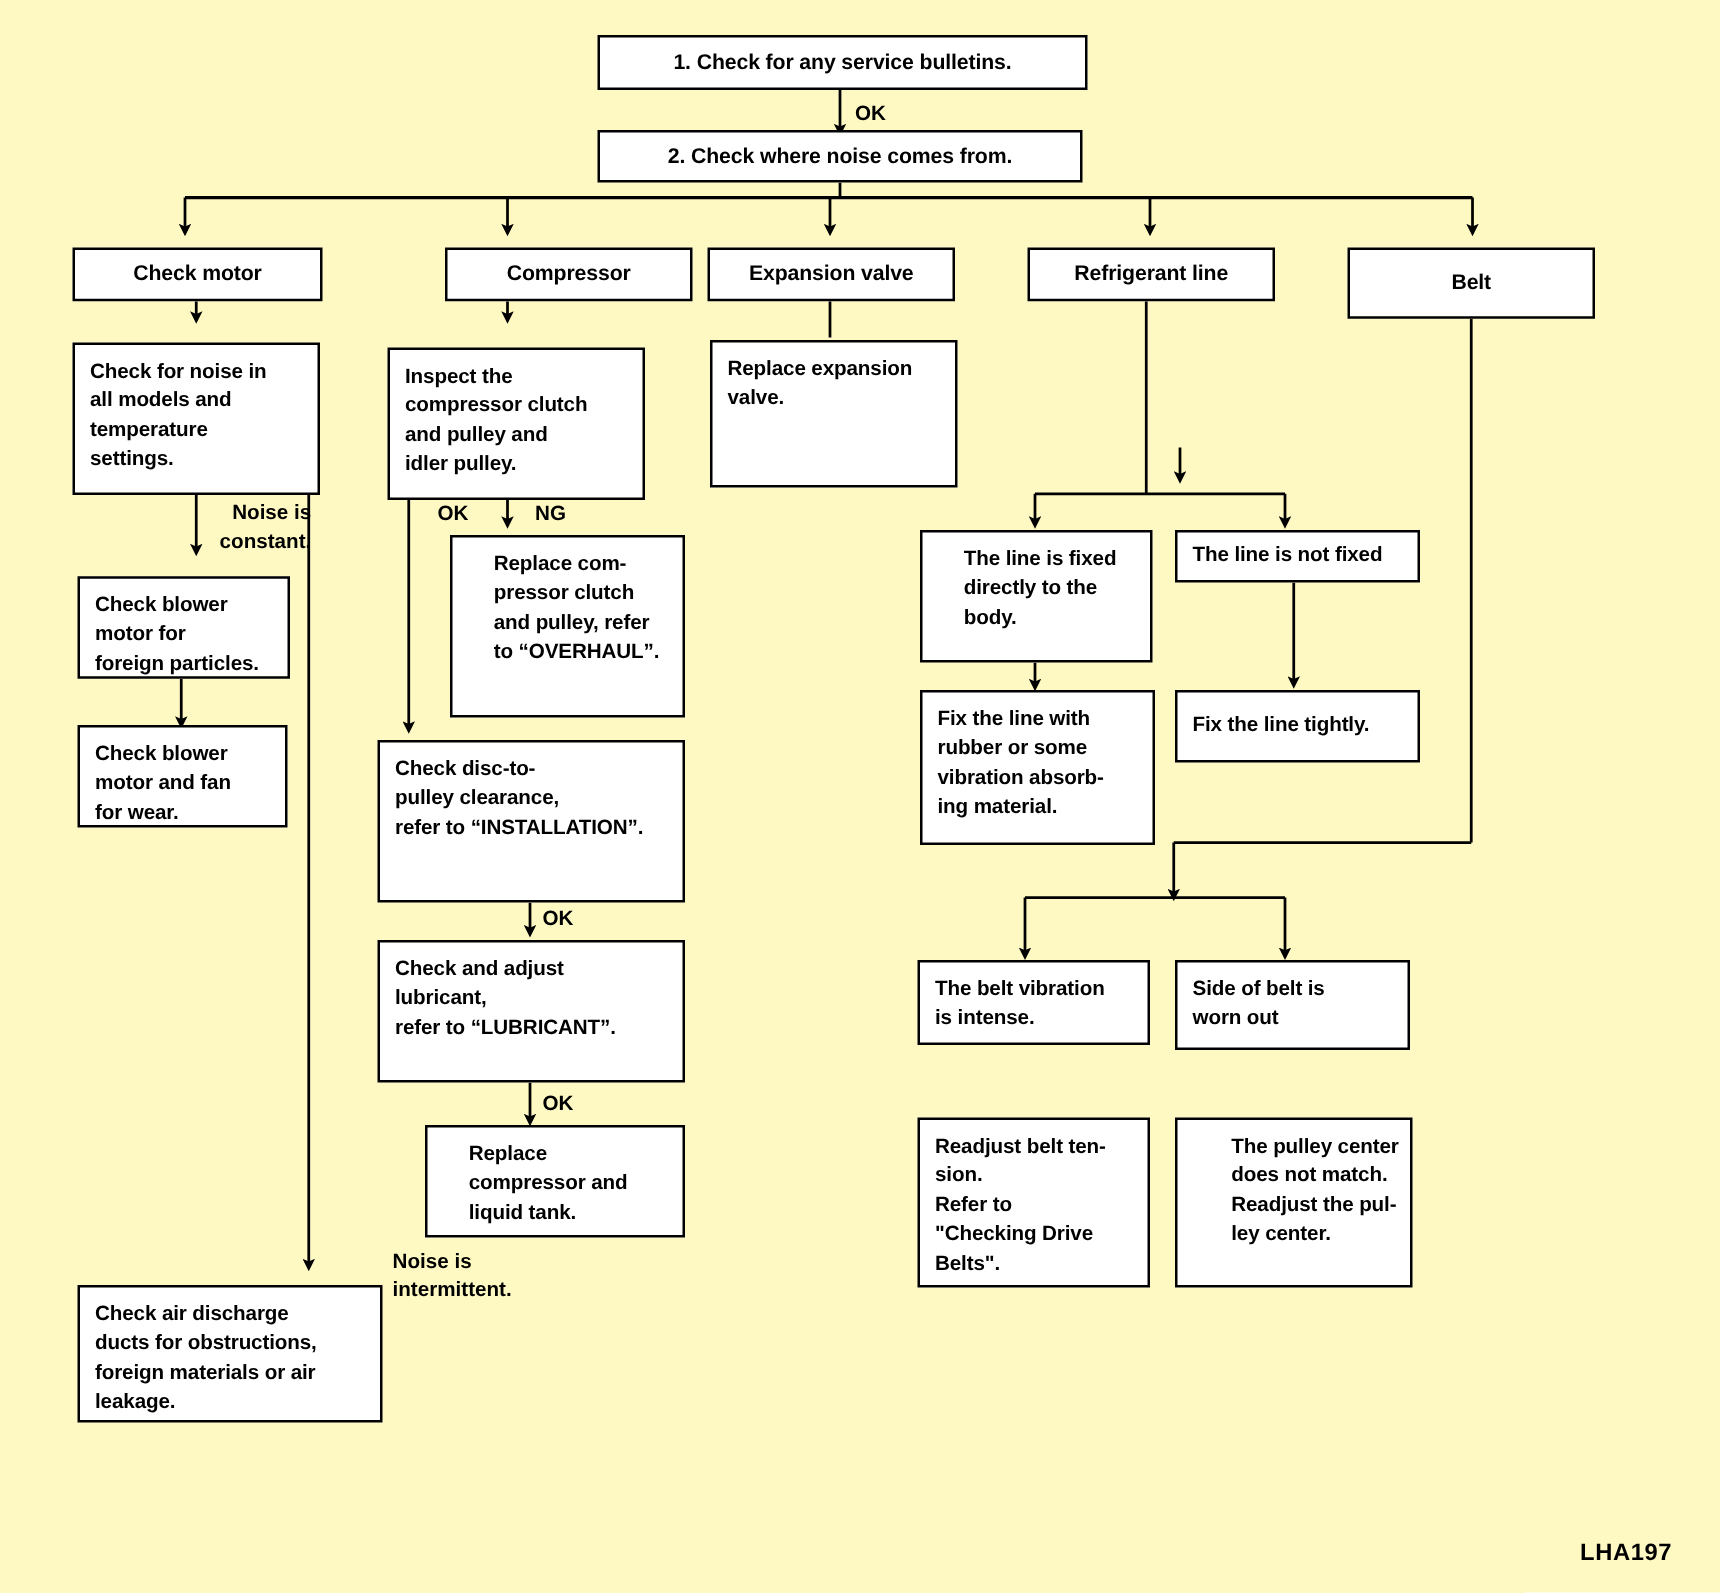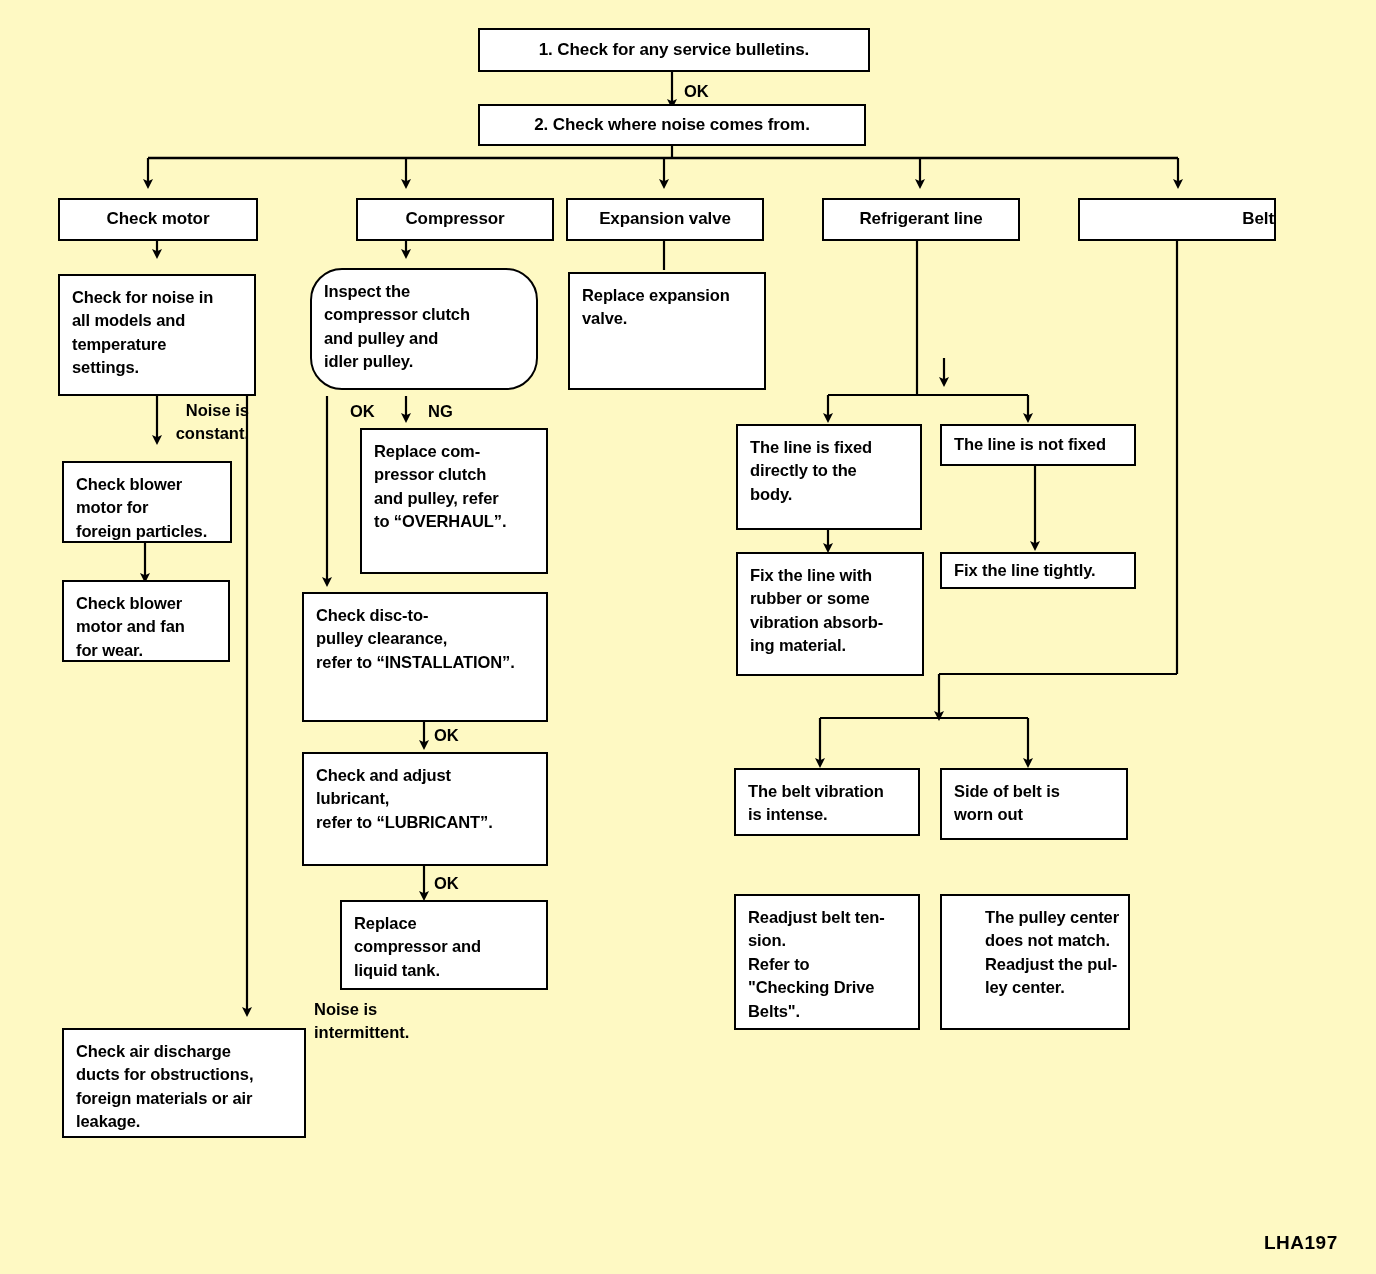--- a/index.html
+++ b/index.html
@@ -47,21 +47,21 @@
   .node.cat{
     display:flex;
     align-items:center;
     justify-content:center;
     font-size:17px;
   }
   .node.body{
     padding:10px 0 0 12px;
   }
   .node.body.indent{
-    padding-left:12px;
+    padding-left:33px;
   }
   .node.body.center{
     display:flex;
     align-items:center;
     padding-top:0;
   }
   .lbl{
     position:absolute;
     font-weight:bold;
     font-size:16.5px;
@@ -148,21 +148,21 @@
   </div>
   <div class="node cat" style="left:308px; top:198px; width:198px; height:43px;margin-left:48px;">
     <span class="txt">Compressor</span>
   </div>
   <div class="node cat" style="left:566px; top:198px; width:198px; height:43px;">
     <span class="txt">Expansion valve</span>
   </div>
   <div class="node cat" style="left:822px; top:198px; width:198px; height:43px;">
     <span class="txt">Refrigerant line</span>
   </div>
-  <div class="node cat" style="left:1078px; top:198px; width:198px; height:43px;justify-content:flex-end;">
+  <div class="node cat" style="left:1078px; top:198px; width:198px; height:57px;">
     <span class="txt">Belt</span>
   </div>
 
   <div class="node body" style="left:58px; top:274px; width:198px; height:122px;">
     <span class="txt">Check for noise in
 all models and
 temperature
 settings.</span>
   </div>
   <div class="node body" style="left:62px; top:461px; width:170px; height:82px;">
@@ -175,21 +175,21 @@
 motor and fan
 for wear.</span>
   </div>
   <div class="node body" style="left:62px; top:1028px; width:244px; height:110px;">
     <span class="txt">Check air discharge
 ducts for obstructions,
 foreign materials or air
 leakage.</span>
   </div>
 
-  <div class="node body" style="left:310px; top:268px; width:228px; height:122px;border-radius:32px;">
+  <div class="node body" style="left:310px; top:278px; width:206px; height:122px;">
     <span class="txt">Inspect the
 compressor clutch
 and pulley and
 idler pulley.</span>
   </div>
   <div class="node body indent" style="left:360px; top:428px; width:188px; height:146px;">
     <span class="txt">Replace com-
 pressor clutch
 and pulley, refer
 to “OVERHAUL”.</span>
@@ -222,21 +222,21 @@
     <span class="txt">The line is fixed
 directly to the
 body.</span>
   </div>
   <div class="node body" style="left:736px; top:552px; width:188px; height:124px;">
     <span class="txt">Fix the line with
 rubber or some
 vibration absorb-
 ing material.</span>
   </div>
-  <div class="node body center" style="left:940px; top:552px; width:196px; height:37px;">
+  <div class="node body center" style="left:940px; top:552px; width:196px; height:58px;">
     <span class="txt">Fix the line tightly.</span>
   </div>
 
   <div class="node body" style="left:734px; top:768px; width:186px; height:68px;">
     <span class="txt">The belt vibration
 is intense.</span>
   </div>
   <div class="node body" style="left:940px; top:768px; width:188px; height:72px;">
     <span class="txt">Side of belt is
 worn out</span>

